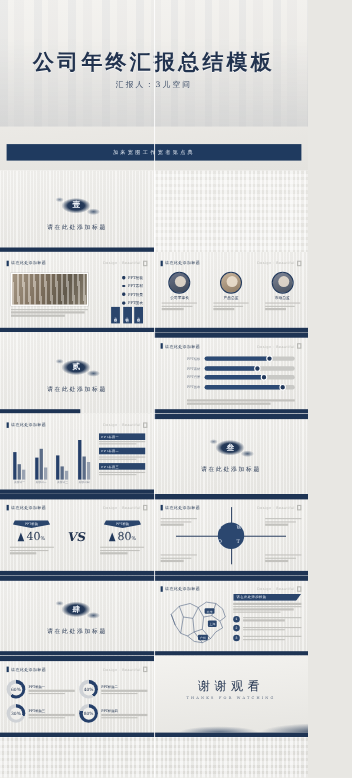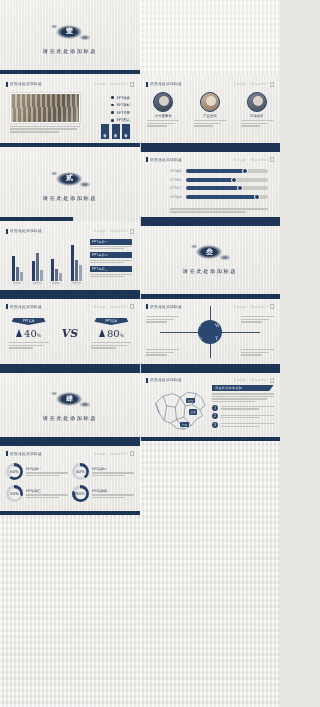--- a/index.html
+++ b/index.html
@@ -218,20 +218,29 @@
        radial-gradient(ellipse 45px 7px at 86% 100%, rgba(35,58,92,.6) 0%, rgba(35,58,92,0) 72%);
      filter:blur(.3px); }
   .vsep{ position:absolute; left:139.5px; top:0; bottom:0; width:1px; background:rgba(255,255,255,.8); }
 </style>
 </head>
 <body>
 
 <div id="root">
   <div class="paper"></div>
 
+  <div class="cover">
+    <div class="skyline"></div>
+    <div class="cover-title">公司年终汇报总结模板</div>
+    <div class="cover-sub">汇报人：3儿空间</div>
+    <div class="ink-mountain"></div>
+    <div class="cover-band">
+      <span>加来宽图工作宽者第点典</span>
+    </div>
+  </div>
 
   <div class="grid">
 
     <div class="row">
 
       <div class="cell">
         <div class="divider-wrap">
           <div class="ink big">
             <div class="ch">壹</div>
           </div>
@@ -669,18 +678,27 @@
             <div class="dtxt">
               <div class="dtitle">PPT标题四</div>
               <div class="ln"></div>
               <div class="ln" style="width:78%"></div>
             </div>
           </div>
         </div>
         <div class="botbar"></div>
       </div>
 
+      <div class="cell">
+        <div class="topbar"></div>
+        <div class="thanks">
+          <div class="tk-title">谢谢观看</div>
+          <div class="tk-sub">THANKS FOR WATCHING</div>
+          <div class="tk-ink"></div>
+        </div>
+        <div class="botbar"></div>
+      </div>
     </div>
 
   </div>
 
   <div class="vsep"></div>
 </div>
 
 </body></html>

